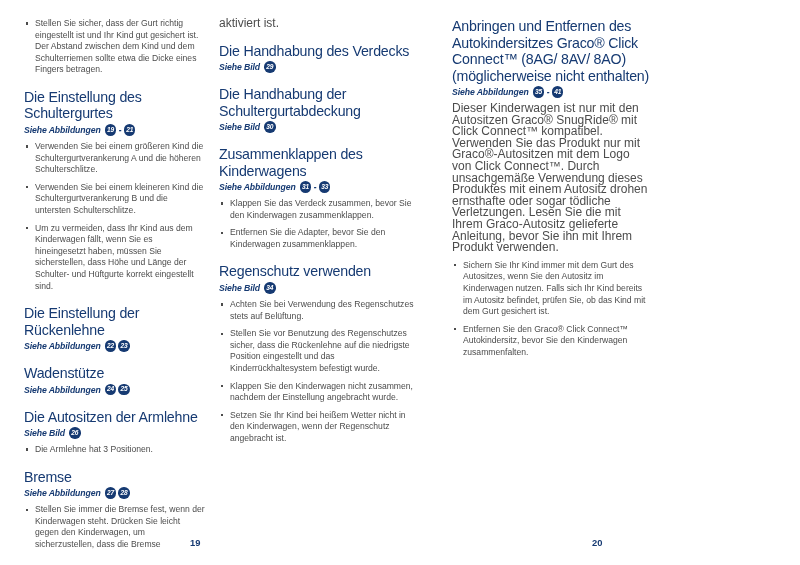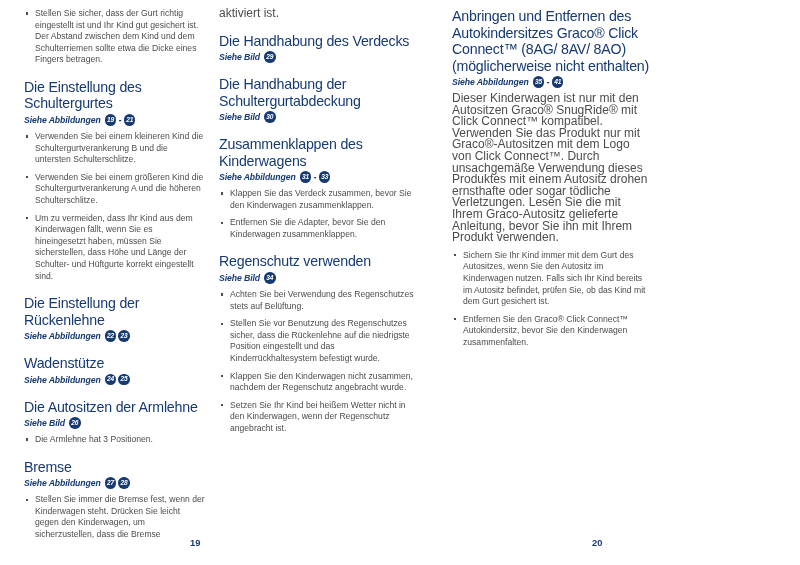--- a/index.html
+++ b/index.html
@@ -20,21 +20,21 @@
     width: 800px;
     height: 565px;
     position: relative;
     box-sizing: border-box;
     background: #fff;
   }
 
   .spread {
     display: flex;
     flex-direction: row;
-    padding: 8px 20px 0 24px;
+    padding: 18px 20px 0 24px;
     box-sizing: border-box;
     height: 528px;
   }
 
   .col {
     box-sizing: border-box;
   }
   .col-1 { width: 195px; padding-right: 14px; }
   .col-2 { width: 215px; padding-right: 14px; }
   .col-3 { width: 200px; margin-left: 18px; }
@@ -148,22 +148,22 @@
       </ul>
 
       <h2 class="section-heading">Die Einstellung des Schultergurtes</h2>
       <div class="see-line">
         <span class="see-label">Siehe Abbildungen</span>
         <span class="badge">19</span>
         <span class="dash">-</span>
         <span class="badge">21</span>
       </div>
       <ul class="bullets">
+        <li>Verwenden Sie bei einem größeren Kind die Schultergurtverankerung A und die höheren Schulterschlitze.</li>
         <li>Verwenden Sie bei einem kleineren Kind die Schultergurtverankerung B und die untersten Schulterschlitze.</li>
-        <li>Verwenden Sie bei einem größeren Kind die Schultergurtverankerung A und die höheren Schulterschlitze.</li>
         <li>Um zu vermeiden, dass Ihr Kind aus dem Kinderwagen fällt, wenn Sie es hineingesetzt haben, müssen Sie sicherstellen, dass Höhe und Länge der Schulter- und Hüftgurte korrekt eingestellt sind.</li>
       </ul>
 
       <h2 class="section-heading">Die Einstellung der Rückenlehne</h2>
       <div class="see-line">
         <span class="see-label">Siehe Abbildungen</span>
         <span class="badge">22</span>
         <span class="badge">23</span>
       </div>
 
@@ -224,21 +224,21 @@
       </ul>
 
       <h2 class="section-heading">Regenschutz verwenden</h2>
       <div class="see-line">
         <span class="see-label">Siehe Bild</span>
         <span class="badge">34</span>
       </div>
       <ul class="bullets">
         <li>Achten Sie bei Verwendung des Regenschutzes stets auf Belüftung.</li>
         <li>Stellen Sie vor Benutzung des Regenschutzes sicher, dass die Rückenlehne auf die niedrigste Position eingestellt und das Kinderrückhaltesystem befestigt wurde.</li>
-        <li>Klappen Sie den Kinderwagen nicht zusammen, nachdem der Regenschutz angebracht wurde.</li>
+        <li>Klappen Sie den Kinderwagen nicht zusammen, nachdem der Einstellung angebracht wurde.</li>
         <li>Setzen Sie Ihr Kind bei heißem Wetter nicht in den Kinderwagen, wenn der Regenschutz angebracht ist.</li>
       </ul>
 
     </div>
 
     <div class="col col-3">
 
       <h2 class="section-heading first">Anbringen und Entfernen des Autokindersitzes Graco® Click Connect™ (8AG/ 8AV/ 8AO) (möglicherweise nicht enthalten)</h2>
       <div class="see-line">
         <span class="see-label">Siehe Abbildungen</span>

